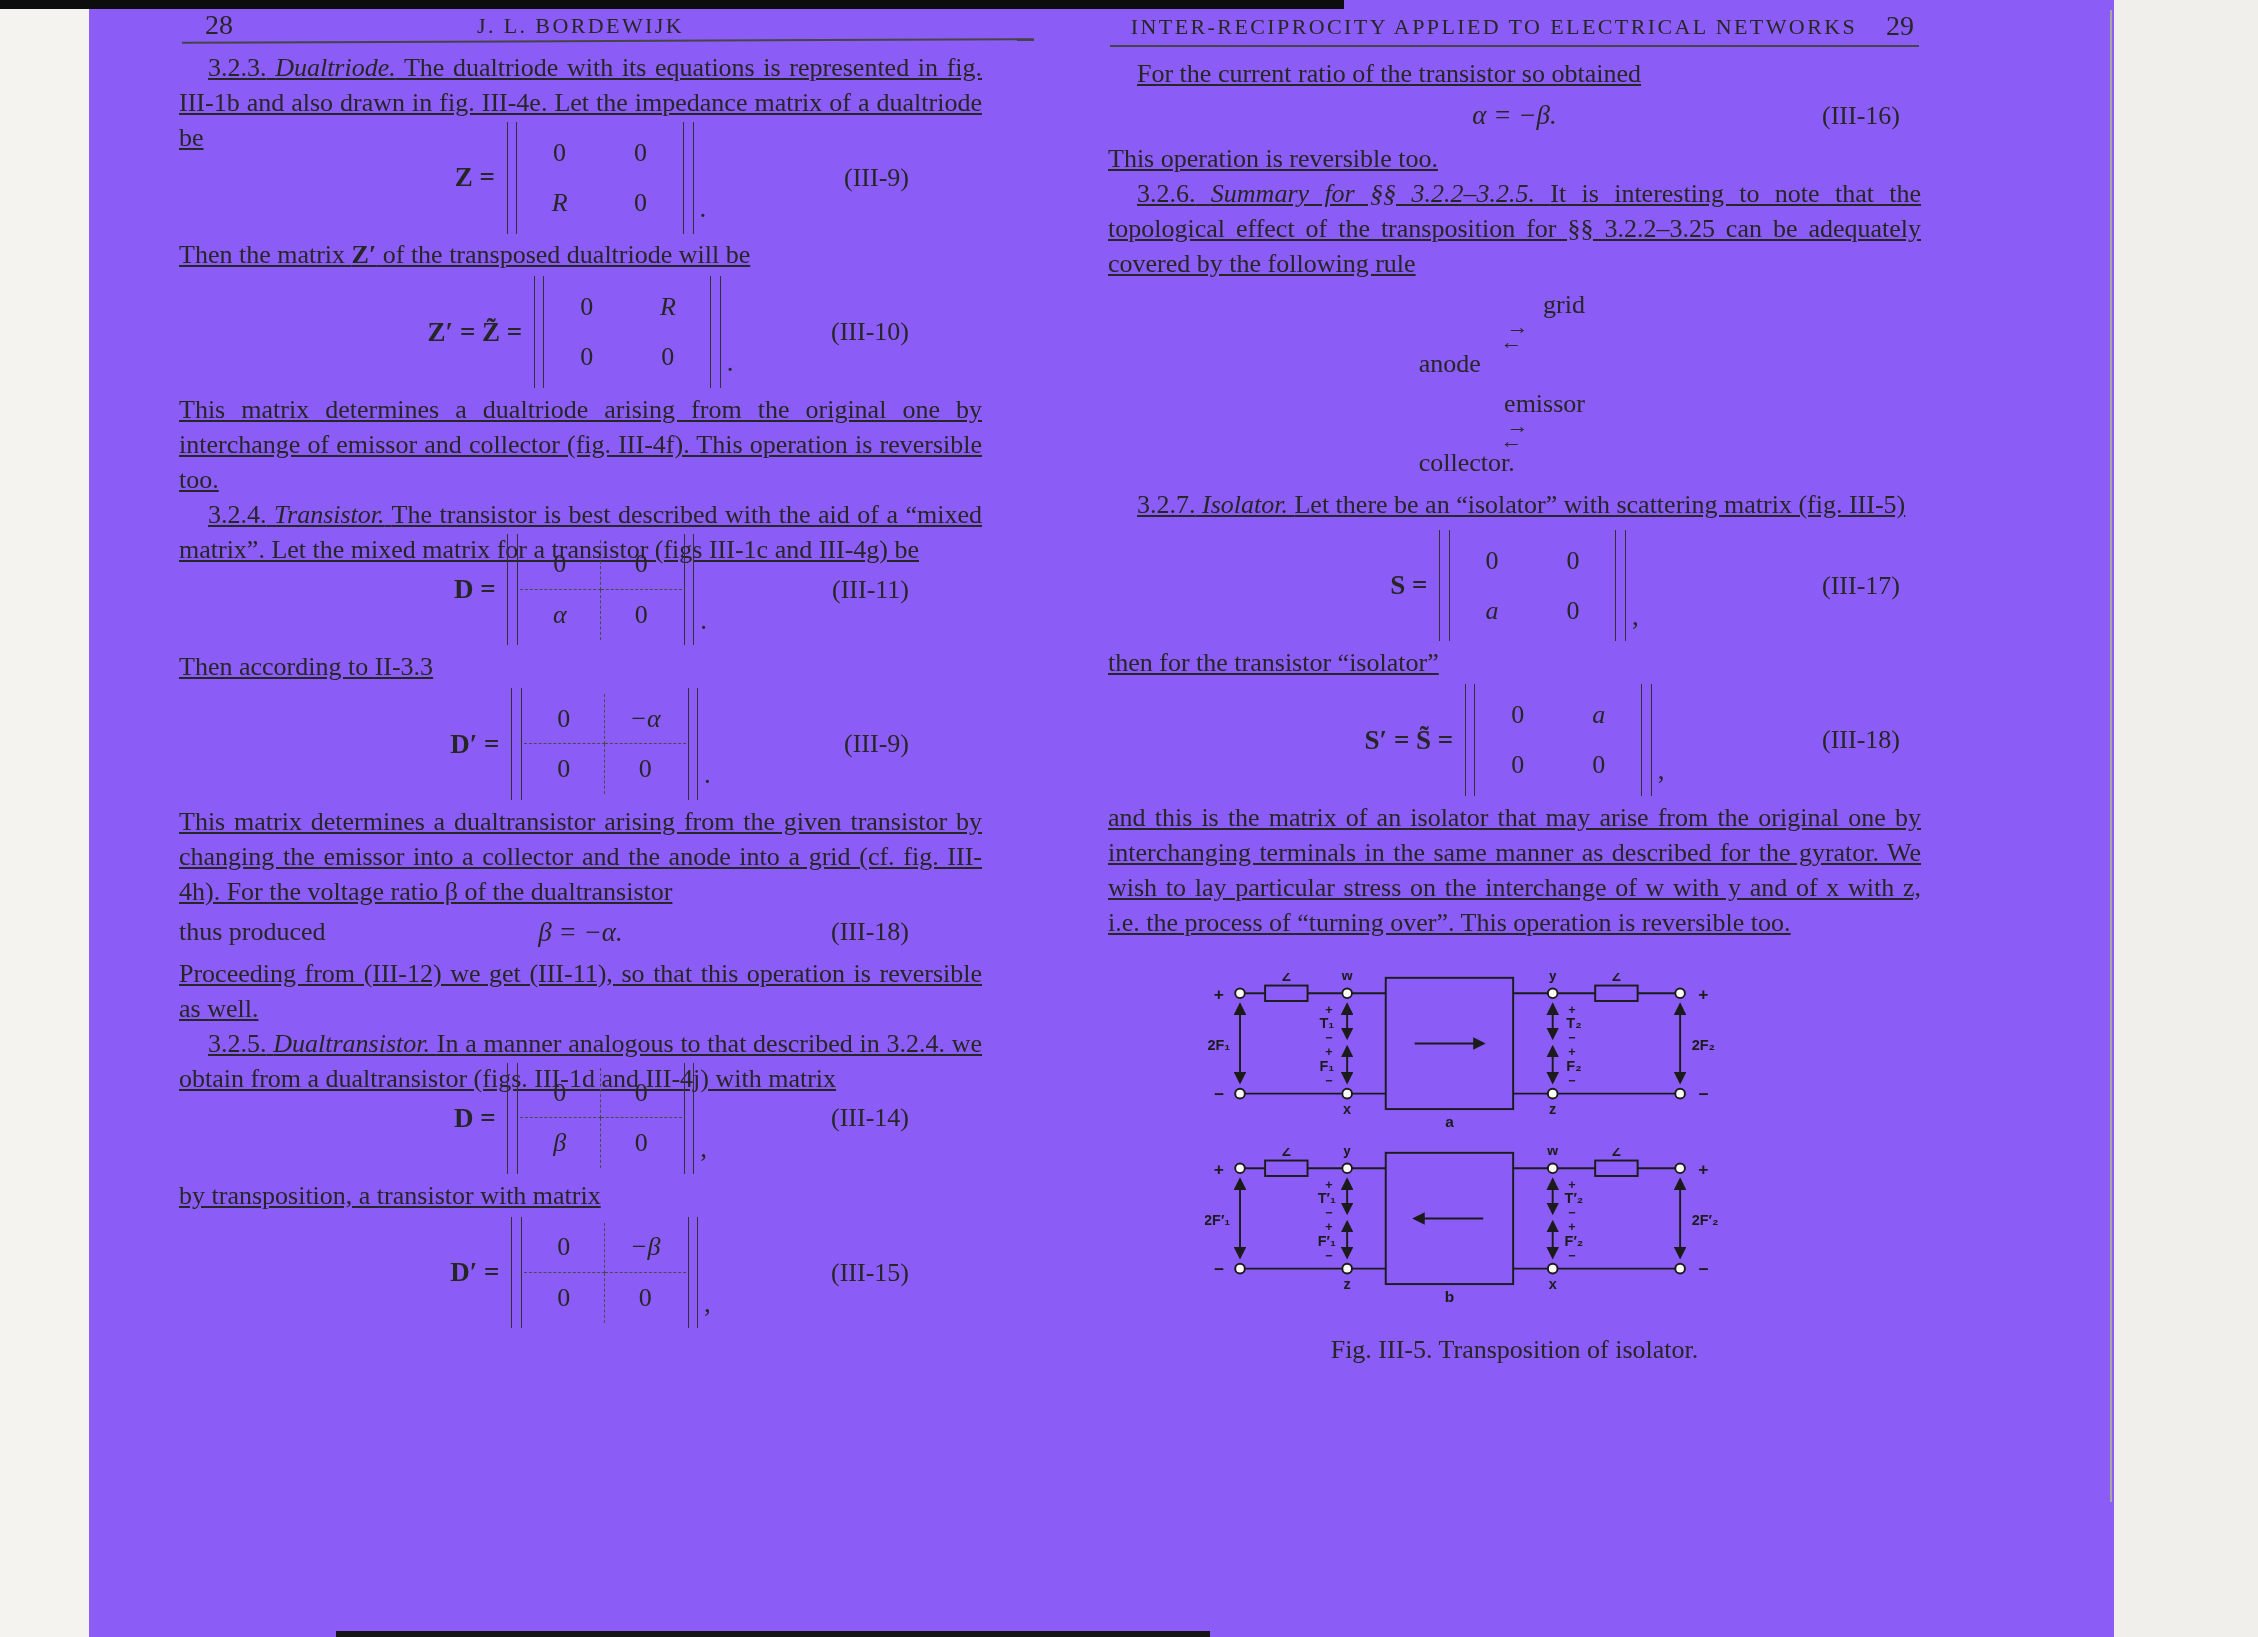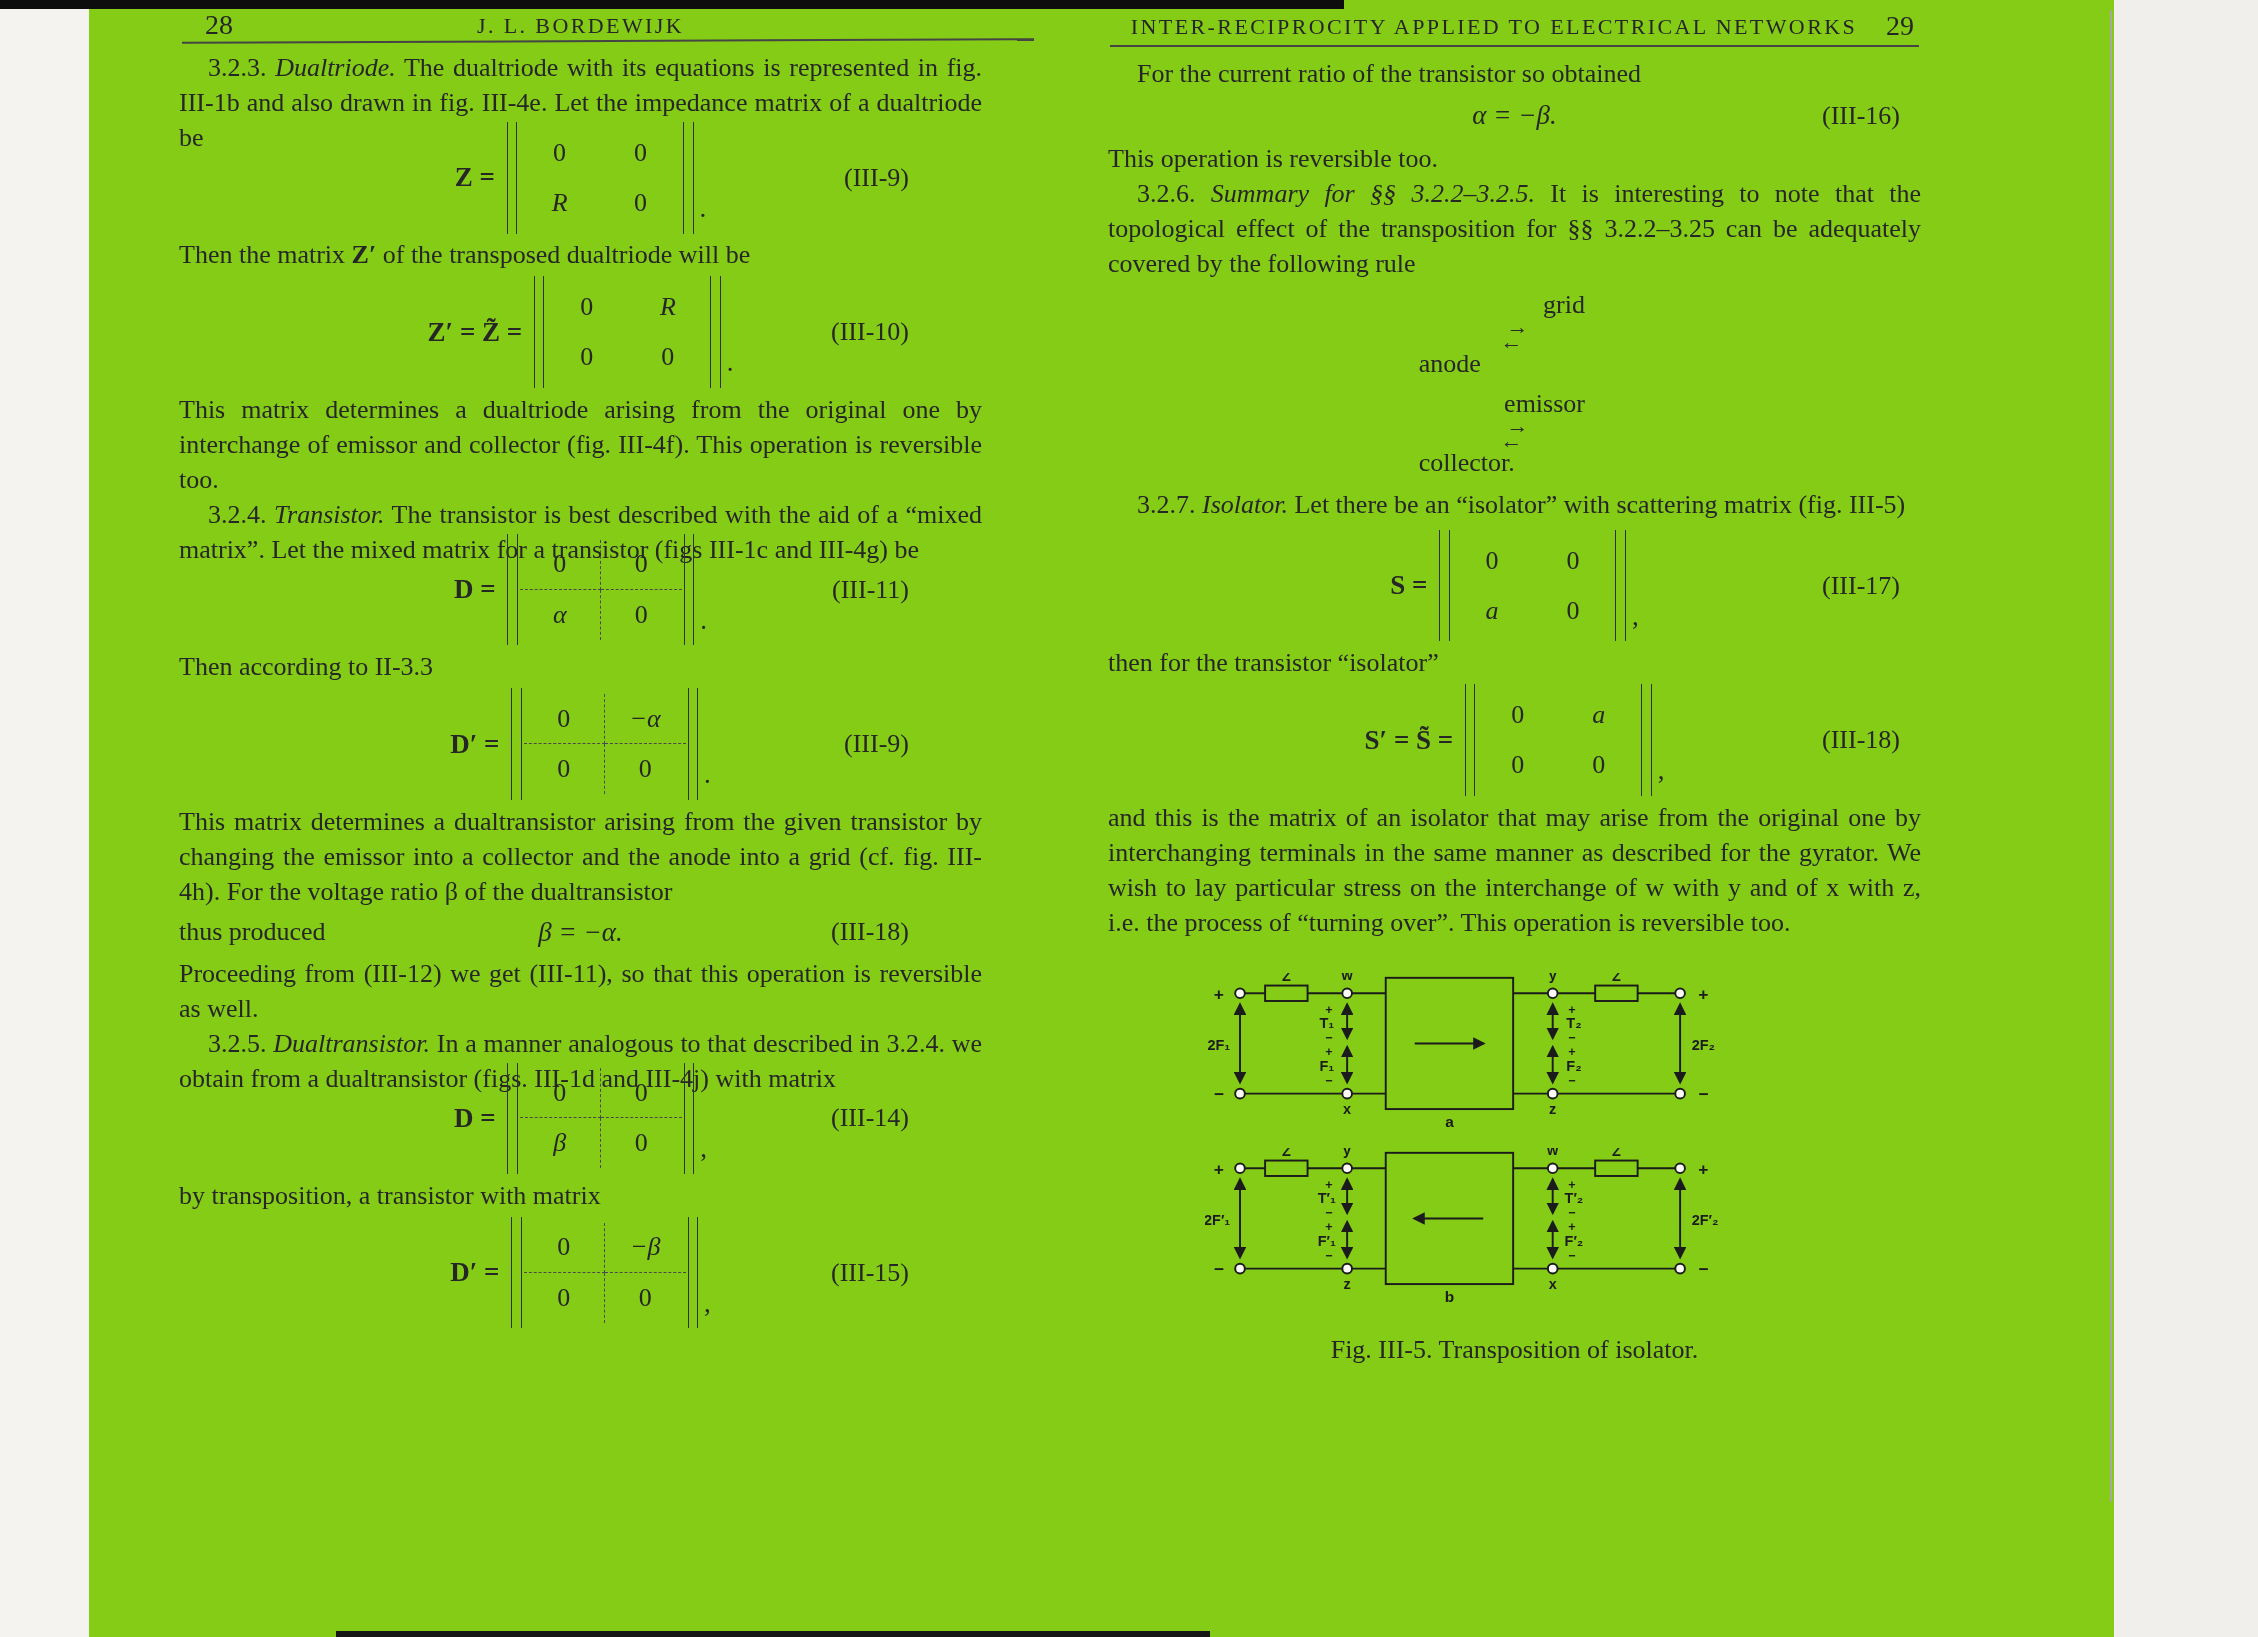--- a/index.html
+++ b/index.html
@@ -1,18 +1,18 @@
 <!DOCTYPE html>
 <html><head>
 <meta charset="utf-8">
 <style>
   html,body { margin:0; padding:0; background:#d8d6d1; }
   #scan {
     position:relative; width:2258px; height:1638px;
-    background:#84cc16; overflow:hidden;
+    background:#8b5cf6; overflow:hidden;
     font-family:"Liberation Serif","DejaVu Serif",serif;
     color:#262626;
   }
   
   .top-strip   { position:absolute; left:0; top:0; width:1344px; height:8.7px; background:#0d0d0d; }
   .bottom-strip{ position:absolute; left:336px; top:1631px; width:874px; height:6.8px; background:#161616; }
   .backing     { position:absolute; left:2114px; top:0; width:144px; height:1638px; background:#f0efeb; }
   .page-edge   { position:absolute; left:2110px; top:9.7px; width:1.9px; height:1492px; background:#a7a6a1; }
   .left-margin { position:absolute; left:0; top:0; width:89px; height:1638px; background:#f4f3ef; }
 
@@ -23,21 +23,21 @@
   #rheadL{ position:absolute; left:179px; top:12.6px; width:803px; text-align:center; }
   #ruleL { position:absolute; left:182px; top:40px; width:852px; height:1.9px; background:#454545; transform:rotate(-0.25deg); }
   #rheadR{ position:absolute; left:1108px; top:13.5px; width:772px; text-align:center; }
   #pnumR { position:absolute; left:1886px; top:9.7px; }
   #ruleR { position:absolute; left:1110px; top:45px; width:809px; height:1.9px; background:#454545; }
 
   
   .col { position:absolute; }
   #colL { left:179px; top:50px; width:803px; }
   #colR { left:1108px; top:56px; width:813px; }
-  .para { margin:0; font-size:26px; line-height:35px; text-align:justify; }
+  .para { margin:0; font-size:26px; line-height:35px; text-align:justify;text-decoration:underline; }
   .indent { text-indent:29px; }
   .it { font-style:italic; }
 
   
   .eqrow { position:relative; display:flex; justify-content:center; align-items:center; margin:3.9px 0; }
   .pull-up { margin-top:-33px; }
   .eqnum { position:absolute; right:73px; font-size:26px; }
   #colR .eqnum { right:21px; }
   .lhs { font-weight:bold; font-size:27px; padding-right:11.6px; white-space:pre; }
   .post { font-size:27px; padding-left:5.8px; align-self:flex-end; padding-bottom:9.7px; }

